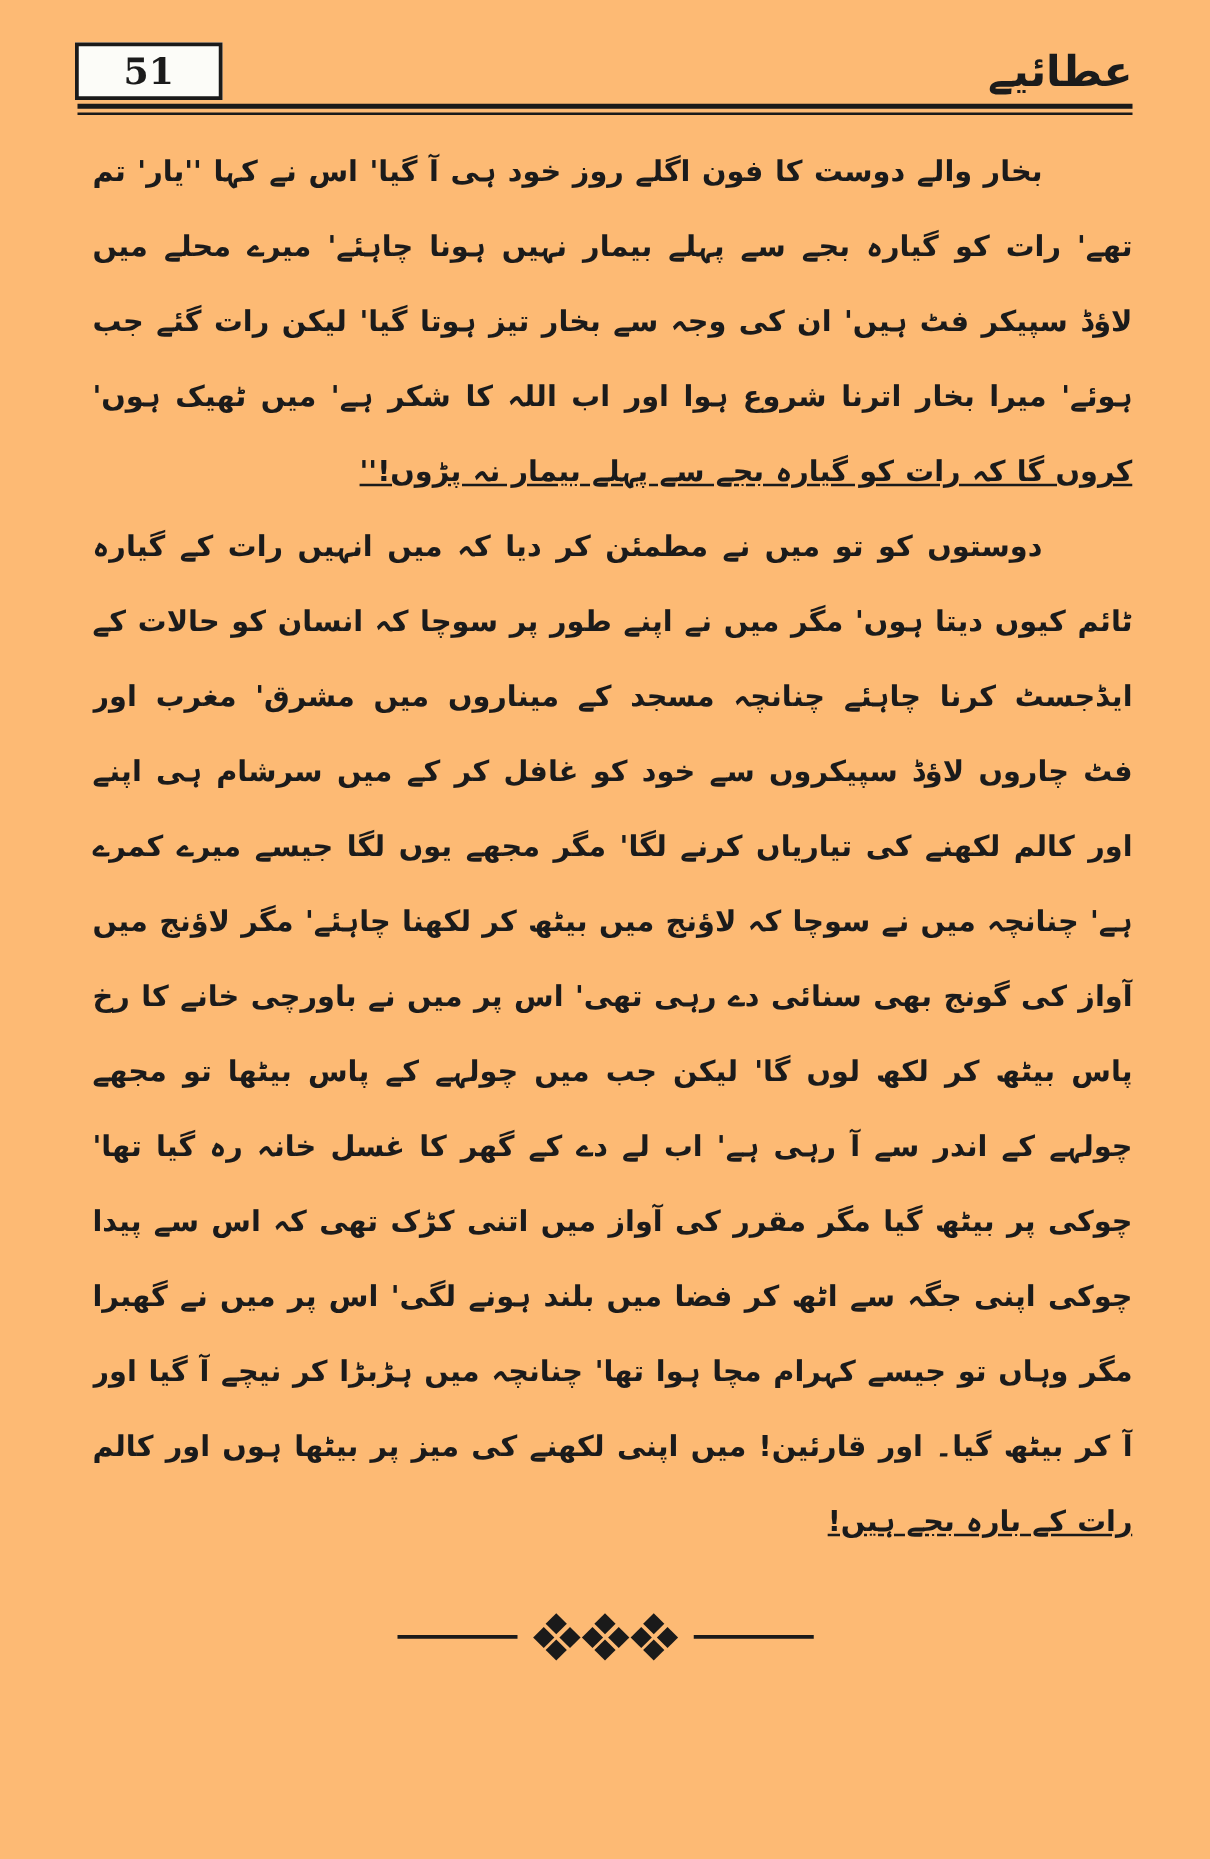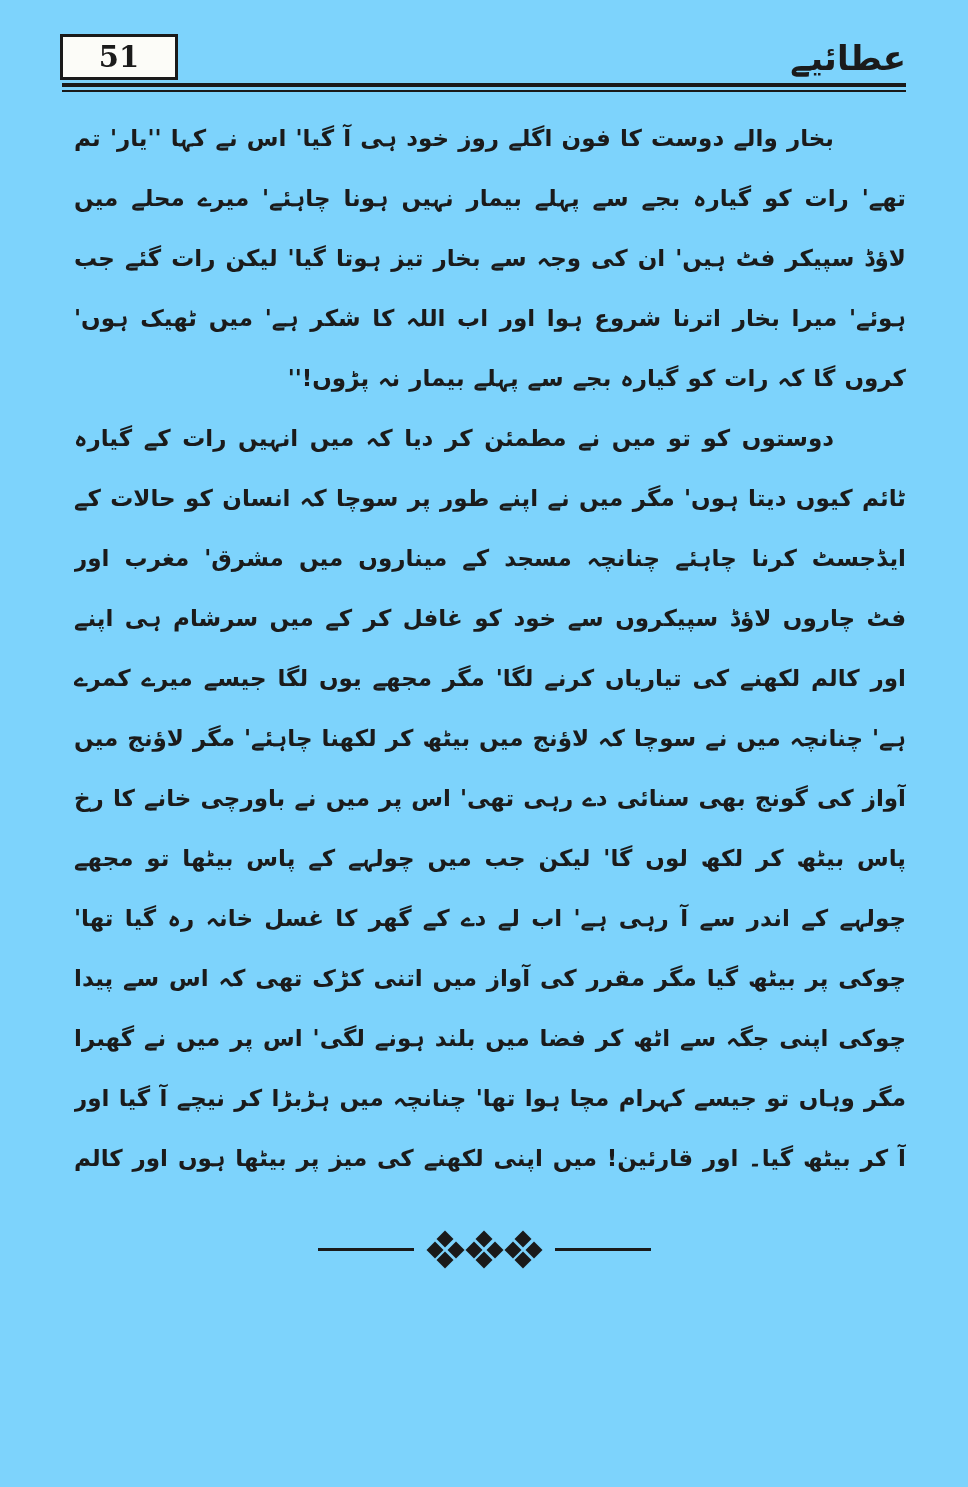--- a/index.html
+++ b/index.html
@@ -1,20 +1,20 @@
 <!DOCTYPE html>
 <html lang="ur"><head>
 <meta charset="utf-8">
 <style>
   html,body { margin:0; padding:0; background:#e8e8e4; }
   .page {
     position:relative;
     width:968px; height:1487px;
     margin:0 auto;
-    background:#7dd3fc;
+    background:#fdba74;
     box-sizing:border-box;
     font-family:"DejaVu Sans", sans-serif;
     color:#1b1b1b;
     overflow:hidden;
   }
   .header-row {
     display:flex; justify-content:space-between; align-items:flex-end;
     padding:34px 62px 0 60px;
   }
   .pagenum-box {
@@ -43,21 +43,21 @@
   .line {
     font-size:23px;
     font-weight:bold;
     height:60px; line-height:60px;
     overflow:hidden;
     text-align:justify;
     text-align-last:justify;
     word-spacing:1px;
   }
   .line.first { padding-right:72px; }
-  .line.end   { text-align:right; text-align-last:right; }
+  .line.end   { text-align:right; text-align-last:right;text-decoration:underline; }
   .ornament {
     margin-top:46px;
     display:flex; align-items:center; justify-content:center;
     gap:12px;
   }
   .orn-dash { width:96px; height:3px; background:#1a1a1a; }
   .cluster { position:relative; display:inline-block; width:31px; height:31px; margin:0 4px; }
   .cluster .d {
     position:absolute; width:12px; height:12px;
     background:#1a1a1a; transform:rotate(45deg);
@@ -94,20 +94,21 @@
     <div class="line">فٹ چاروں لاؤڈ سپیکروں سے خود کو غافل کر کے میں سرشام ہی اپنے لکھنے کی میز پر بیٹھ گیا</div>
     <div class="line">اور کالم لکھنے کی تیاریاں کرنے لگا' مگر مجھے یوں لگا جیسے میرے کمرے کے اندر جلسہ ہو رہا</div>
     <div class="line">ہے' چنانچہ میں نے سوچا کہ لاؤنج میں بیٹھ کر لکھنا چاہئے' مگر لاؤنج میں اصل آواز کے علاوہ</div>
     <div class="line">آواز کی گونج بھی سنائی دے رہی تھی' اس پر میں نے باورچی خانے کا رخ کیا کہ چولہے کے</div>
     <div class="line">پاس بیٹھ کر لکھ لوں گا' لیکن جب میں چولہے کے پاس بیٹھا تو مجھے محسوس ہوا جیسے یہ آواز</div>
     <div class="line">چولہے کے اندر سے آ رہی ہے' اب لے دے کے گھر کا غسل خانہ رہ گیا تھا' میں نہانے کی</div>
     <div class="line">چوکی پر بیٹھ گیا مگر مقرر کی آواز میں اتنی کڑک تھی کہ اس سے پیدا ہونے والی تھرتھراہٹ سے</div>
     <div class="line">چوکی اپنی جگہ سے اٹھ کر فضا میں بلند ہونے لگی' اس پر میں نے گھبرا کر گھر کی چھت کا رخ کیا'</div>
     <div class="line">مگر وہاں تو جیسے کہرام مچا ہوا تھا' چنانچہ میں ہڑبڑا کر نیچے آ گیا اور دوبارہ اپنی لکھنے کی میز پر</div>
     <div class="line">آ کر بیٹھ گیا۔ اور قارئین! میں اپنی لکھنے کی میز پر بیٹھا ہوں اور کالم لکھ رہا ہوں اور اس وقت</div>
+    <div class="line end">رات کے بارہ بجے ہیں!</div>
   </div>
 
   <div class="ornament">
     <span class="orn-dash"></span>
     <span style="display:flex;align-items:center;">
         <span class="cluster">
           <i class="d dt"></i>
           <i class="d dr"></i>
           <i class="d db"></i>
           <i class="d dl"></i>

